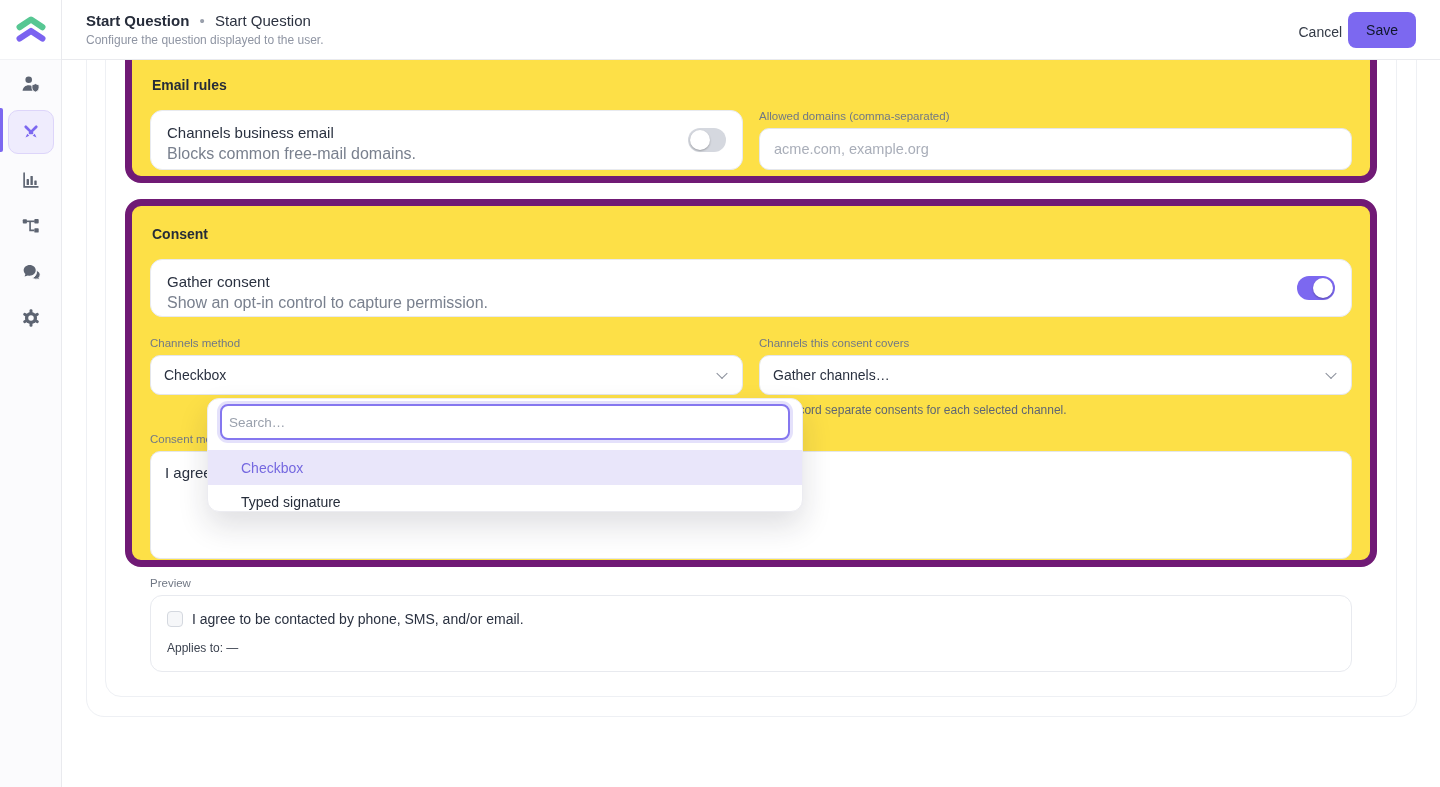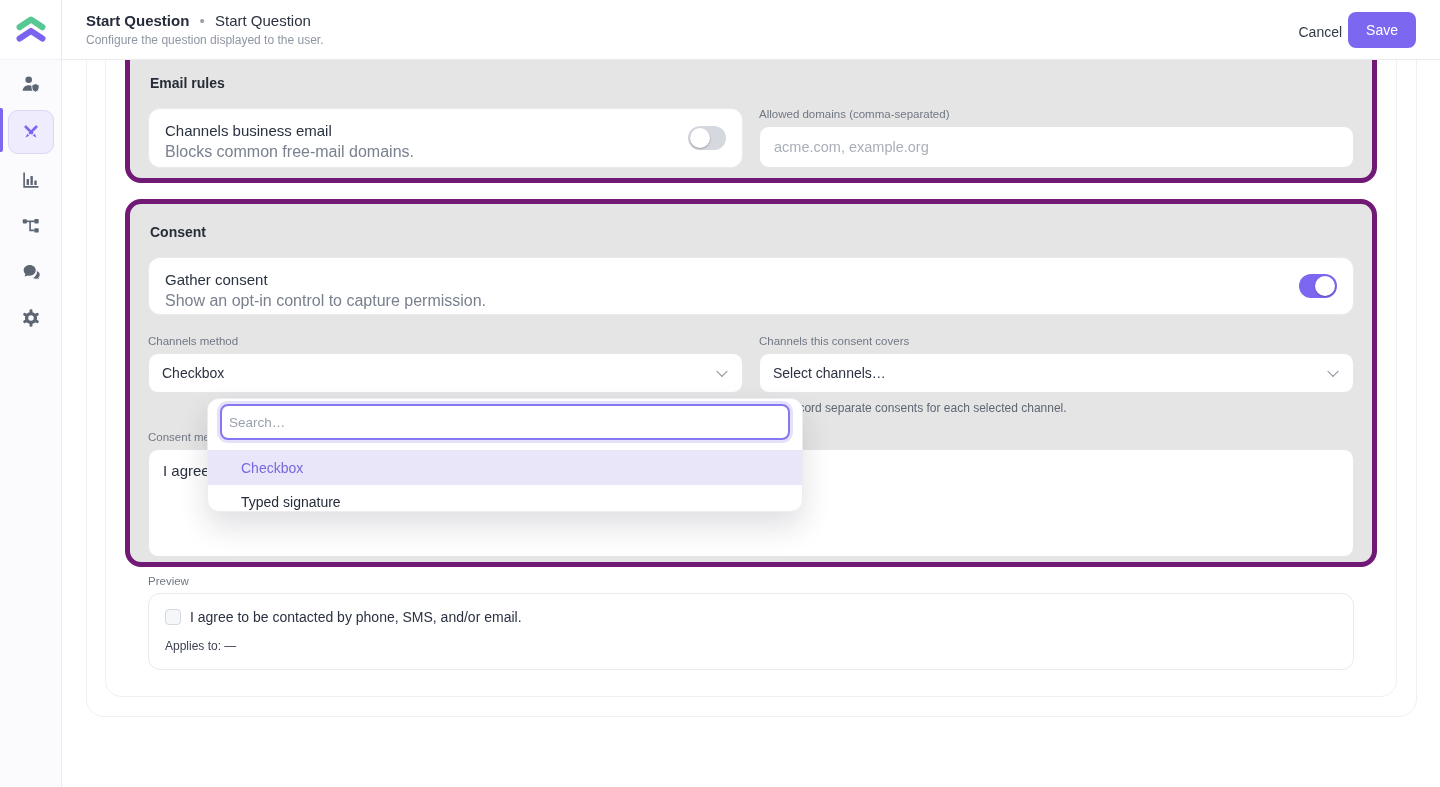--- a/index.html
+++ b/index.html
@@ -25,32 +25,32 @@
             padding:0 24px; }
   .titles { flex:1; }
   .title-row { font-size:15px; color:#262c3a; }
   .title-primary { font-weight:bold; }
   .title-sep { color:#9aa0ac; margin:0 6px; }
   .title-secondary { color:#2c3240; }
   .subtitle { font-size:12px; color:#8f95a3; margin-top:4px; }
   .actions { display:flex; align-items:flex-end; }
   .btn-cancel { font-size:14px; color:#333a46; background:none; border:none;
                 font-family:inherit; cursor:pointer; padding:8px 6px; }
-  .btn-save { font-size:14px; color:#ffffff; background:#7c68f0; border:none; font-family:inherit;
+  .btn-save { font-size:14px; color:#0f172a; background:#7c68f0; border:none; font-family:inherit;
               border-radius:8px; padding:10px 18px; cursor:pointer; }
 
   
   .content { position:absolute; left:62px; top:60px; width:1378px; height:727px;
              overflow:hidden; background:#fff; }
   .outer-card  { position:absolute; left:24px; top:-30px; width:1331px; height:687px;
                  background:#fff; border:1px solid #eef0f4; border-radius:18px; }
   .middle-card { position:absolute; left:43px; top:-30px; width:1292px; height:667px;
                  background:#fff; border:1px solid #eef0f4; border-radius:16px; }
-  .section-card { position:absolute; left:63px; width:1252px; background:#e5e5e5;
-                  border:5px solid #701a75; border-radius:16px; }
+  .section-card { position:absolute; left:63px; width:1252px; background:#fde047;
+                  border:7px solid #701a75; border-radius:16px; }
   .email-card   { top:-30px; height:153px; padding:40px 18px 0; }
   .consent-card { top:139px; height:368px; padding:20px 18px 0; }
   .section-title { font-size:14px; font-weight:bold; color:#262c38; margin:0 0 17px 2px; }
 
   .grid2 { display:grid; grid-template-columns:1fr 1fr; gap:16px; }
 
   .toggle-box { position:relative; border:1px solid #e8eaef; border-radius:12px;
                 padding:13px 16px; height:60px; background:#fff; }
   .toggle-box.slim { height:58px; }
   .box-title { font-size:15px; color:#2a3140; }
@@ -233,21 +233,21 @@
         <div>
           <label class="field-label">Channels method</label>
           <div class="select">
             <span>Checkbox</span>
             <span class="chev"></span>
           </div>
         </div>
         <div>
           <label class="field-label">Channels this consent covers</label>
           <div class="select">
-            <span>Select channels…</span>
+            <span>Gather channels…</span>
             <span class="chev"></span>
           </div>
           <div class="hint">We'll record separate consents for each selected channel.</div>
         </div>
       </div>
 
       <div class="message-field">
         <label class="field-label">Consent message</label>
         <div class="textarea-box">
           <span>I agree to be contacted by phone, SMS, and/or email.</span>

